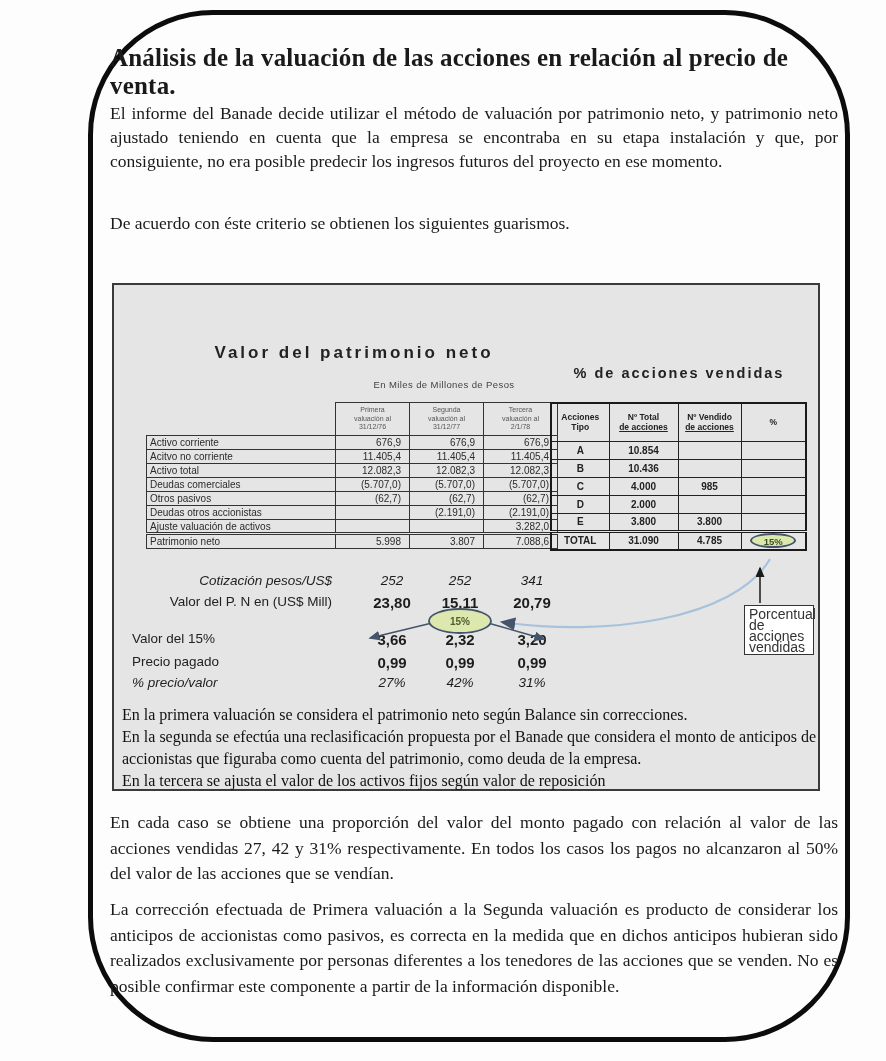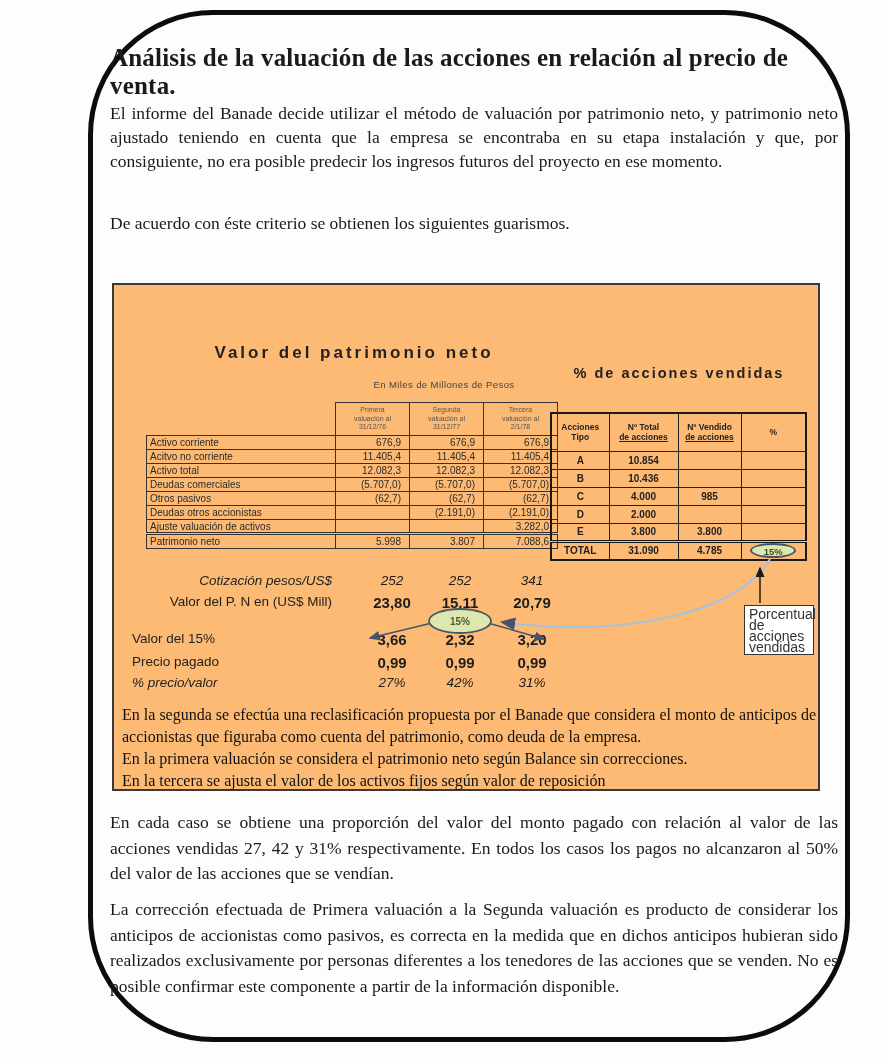--- a/index.html
+++ b/index.html
@@ -23,21 +23,21 @@
     font-size:17.5px; line-height:24px; text-align:justify;margin-top:13px;
   }
   .p1 { top:88px; }
   .p2 { top:198px; text-align:left; }
   .p3 { top:797px; line-height:25.5px; }
   .p4 { top:884px; line-height:25.5px; }
 
   
   .figure {
     position:absolute; left:112px; top:283px; width:708px; height:508px;
-    border:2px solid #3a3a3a; background:#fdba74;
+    border:2px solid #3a3a3a; background:#e5e5e5;
     font-family:"Liberation Sans", sans-serif;
   }
   .lt-title {
     position:absolute; left:55px; top:58px; width:370px; text-align:center;
     font-size:17px; font-weight:bold; letter-spacing:3px; color:#222;
   }
   .lt-subtitle {
     position:absolute; left:205px; top:94px; width:250px; text-align:center;
     font-size:9.5px; color:#444; letter-spacing:.4px;
   }
@@ -54,21 +54,21 @@
   .pat-table th {
     height:33px; font-size:7px; font-weight:normal; color:#555;
     white-space:pre-line; line-height:8.5px; text-align:center; vertical-align:middle;
   }
   .pat-table td { height:14px; font-size:10px; color:#2b2b2b; vertical-align:middle; }
   .pat-table td.lbl { padding-left:3px; }
   .pat-table td.val { text-align:right; padding-right:8px; }
   .pat-table tr.total td { border-top:3px double #333; height:15px; }
 
   
-  .acc-table { position:absolute; left:436px; top:127px; table-layout:fixed;padding-left:26px; }
+  .acc-table { position:absolute; left:436px; top:117px; table-layout:fixed;padding-left:26px; }
   .acc-table td, .acc-table th { border:1.5px solid #222; text-align:center; vertical-align:middle; }
   .acc-table { border:2px solid #1a1a1a; }
   .acc-table th { height:38px; font-size:8.5px; font-weight:bold; color:#222; line-height:10px; }
   .acc-table th .u { text-decoration:underline; display:block; }
   .acc-table td { height:18px; font-size:10px; font-weight:bold; color:#222; }
   .acc-table tr.total td { border-top:3px double #1a1a1a; height:19px; }
   .oval-badge {
     display:inline-block; width:46px; height:15px; line-height:14px;
     border:2px solid #44546a; border-radius:50%;
     font-size:9.5px; font-weight:bold; color:#3d4d22; text-align:center;
@@ -300,21 +300,21 @@
       </defs>
       <path d="M 656 274 C 620 335, 490 352, 388 337" fill="none" stroke="#a8c2dc" stroke-width="2.2" marker-end="url(#arr)"></path>
       <line x1="318" y1="338" x2="256" y2="353" stroke="#44546a" stroke-width="1.6" marker-end="url(#arr)"></line>
       <line x1="374" y1="338" x2="430" y2="354" stroke="#44546a" stroke-width="1.6" marker-end="url(#arr)"></line>
       <line x1="646" y1="318" x2="646" y2="283" stroke="#1a1a1a" stroke-width="1.5" marker-end="url(#arrUp)"></line>
       <ellipse cx="346" cy="336" rx="31" ry="12" fill="#dce8ae" stroke="#44546a" stroke-width="1.8"></ellipse>
       <text x="346" y="340" text-anchor="middle" font-family="Liberation Sans, sans-serif" font-size="10" font-weight="bold" fill="#4e5e30">15%</text>
     </svg>
 
     <div class="footnotes">
+      <div>En la primera valuación se considera el patrimonio neto según Balance sin correcciones.</div>
       <div>En la segunda se efectúa una reclasificación propuesta por el Banade que considera el monto de anticipos de accionistas que figuraba como cuenta del patrimonio, como deuda de la empresa.</div>
-      <div>En la primera valuación se considera el patrimonio neto según Balance sin correcciones.</div>
       <div>En la tercera se ajusta el valor de los activos fijos según valor de reposición</div>
     </div>
   </div>
 
   <div class="para p3">En cada caso se obtiene una proporción del valor del monto pagado con relación al valor de las acciones vendidas  27, 42 y 31% respectivamente. En todos los casos los pagos no alcanzaron al 50% del valor de las acciones que se vendían.</div>
   <div class="para p4">La corrección efectuada de Primera valuación a la Segunda valuación es producto de considerar los anticipos de accionistas como pasivos, es correcta en la medida que en dichos anticipos hubieran sido realizados exclusivamente por personas diferentes a los tenedores de las acciones que se venden. No es posible confirmar este componente a partir de la información disponible.</div>
 </div>
 
 </body></html>

